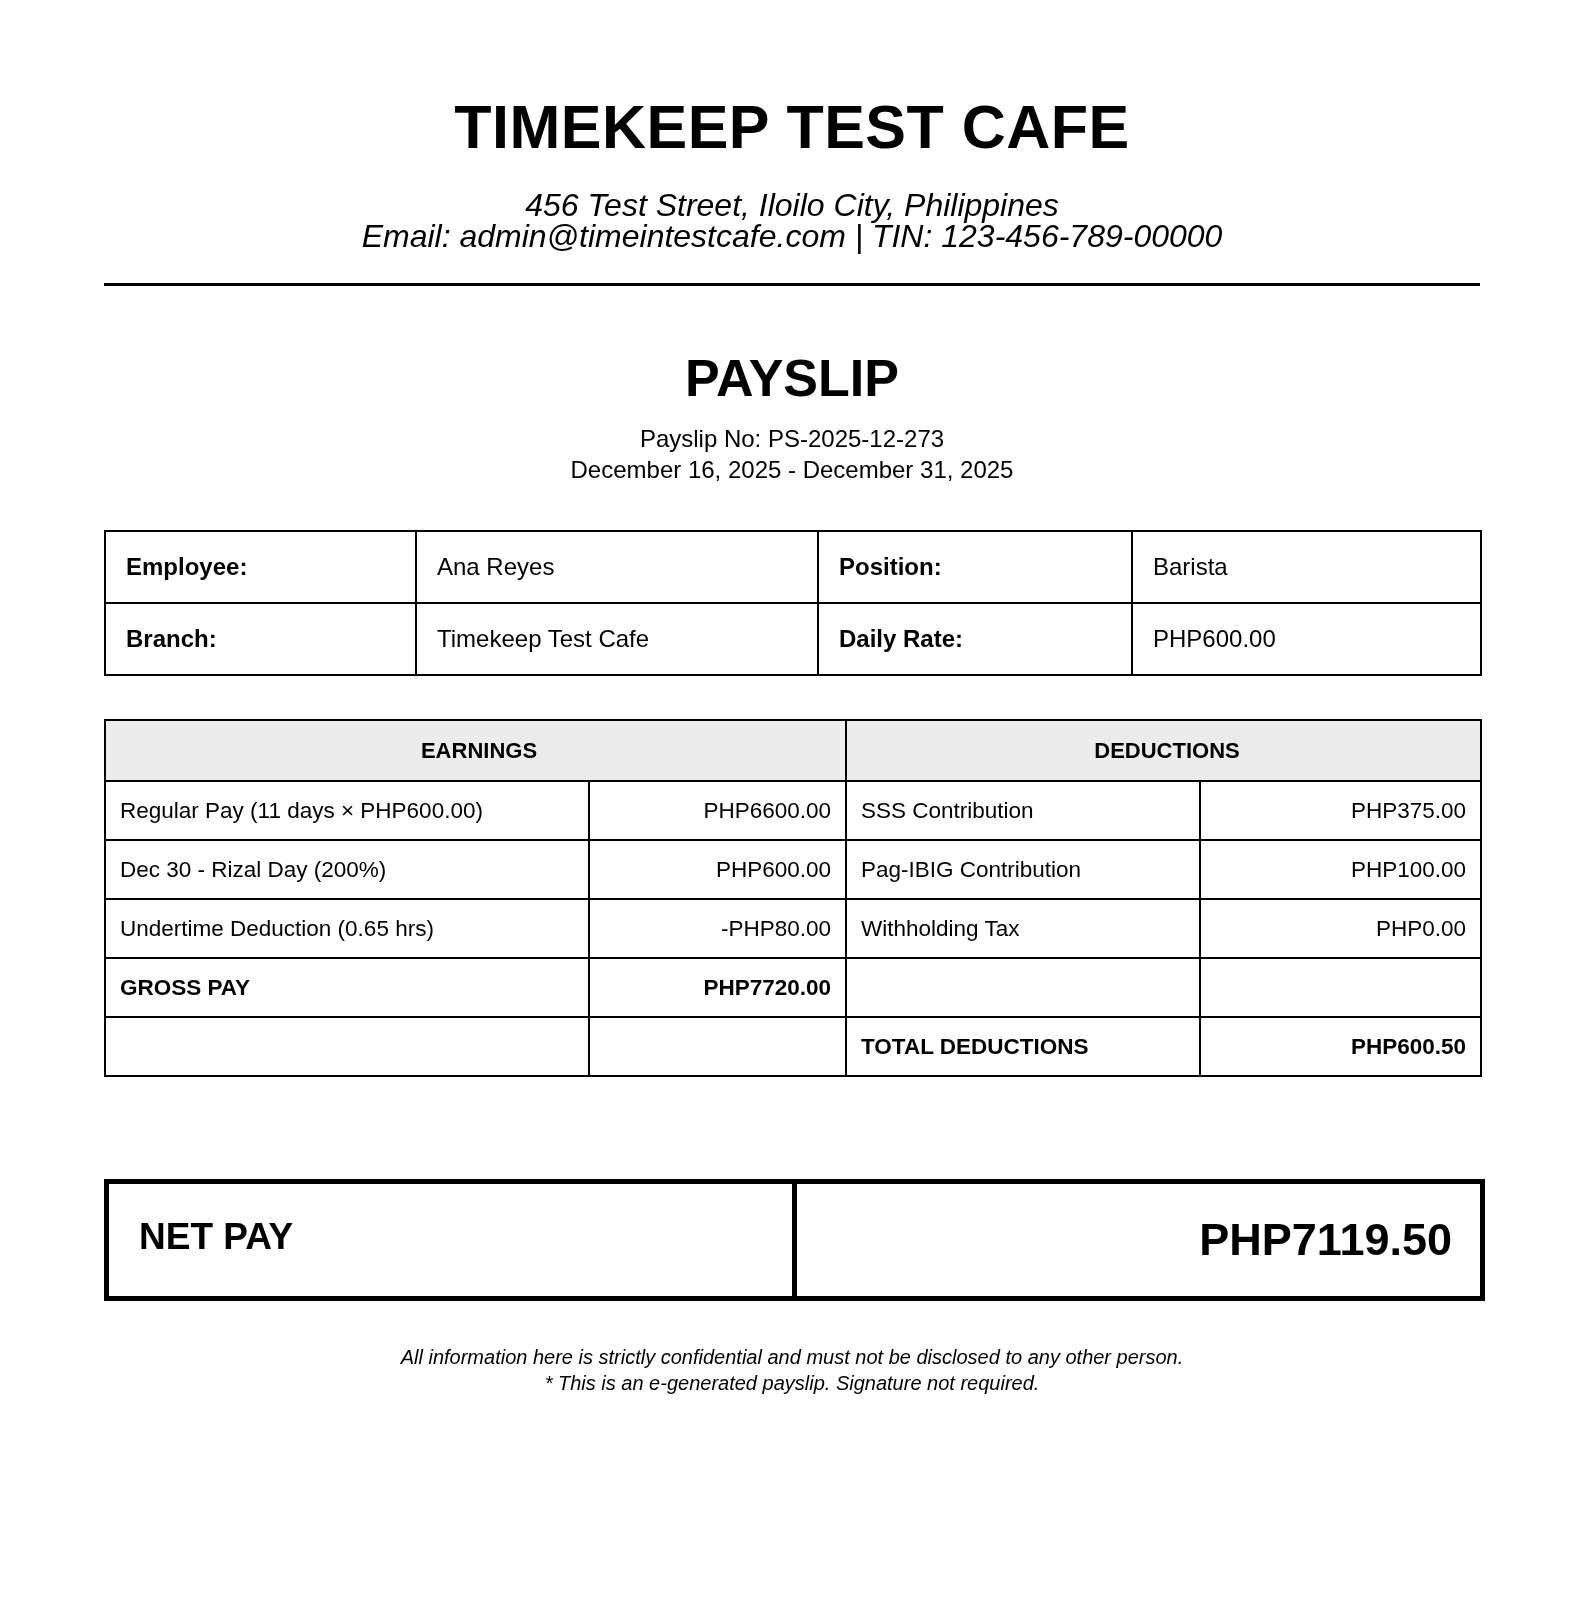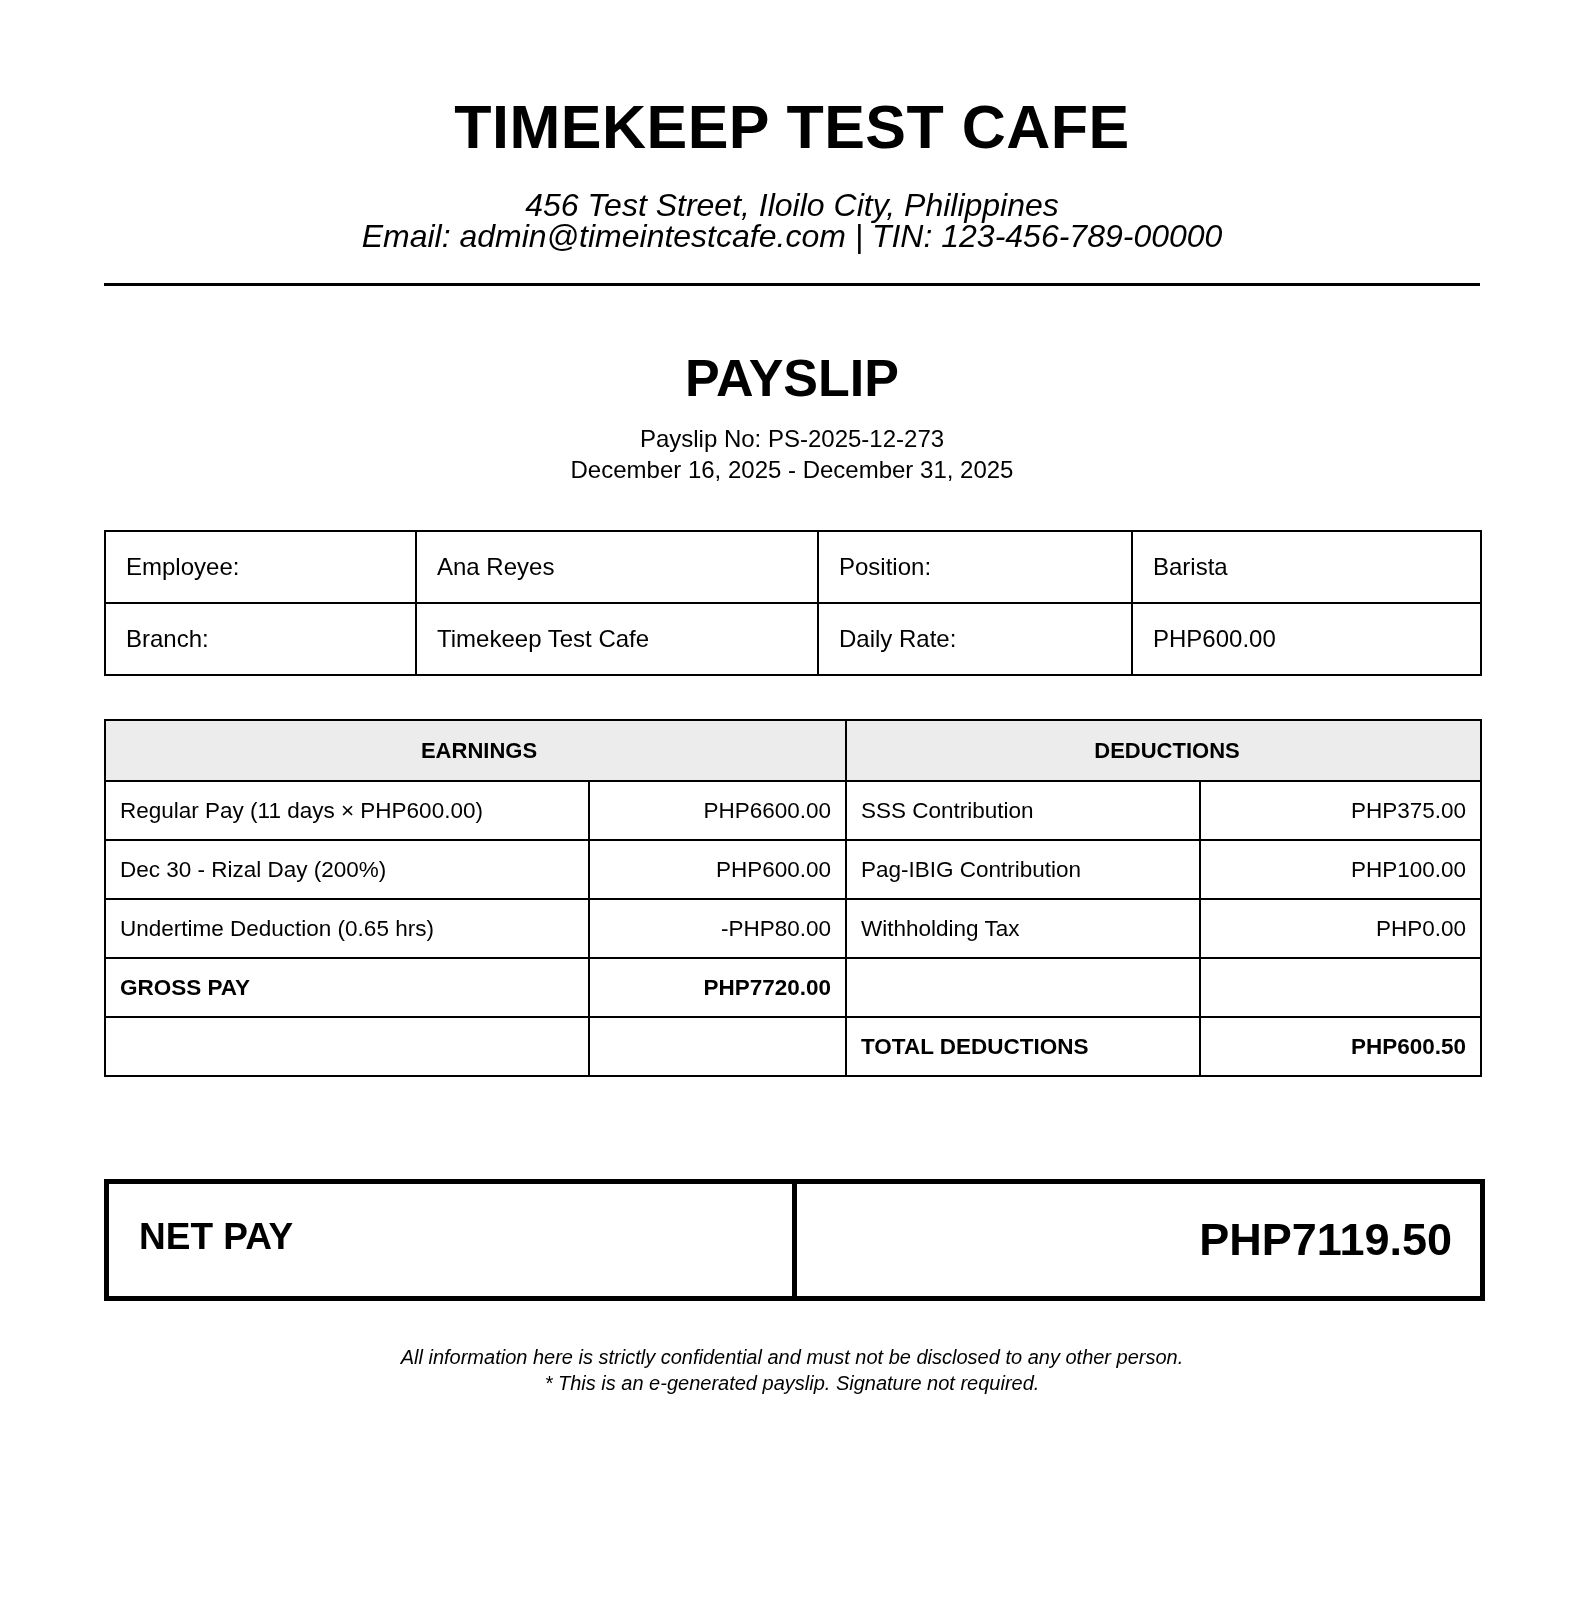--- a/index.html
+++ b/index.html
@@ -83,21 +83,21 @@
       width: 1376px;
     }
     .info-table td {
       border: 2.5px solid #000;
       height: 70px;
       padding: 0 20px;
       font-size: 24px;
       vertical-align: middle;
     }
     .info-table td.label {
-      font-weight: normal;
+      font-weight: bold;
       margin-top: 36px;
     }
 
     
     .pay-table {
       position: absolute;
       left: 0;
       top: 719px;
       width: 1376px;
     }

